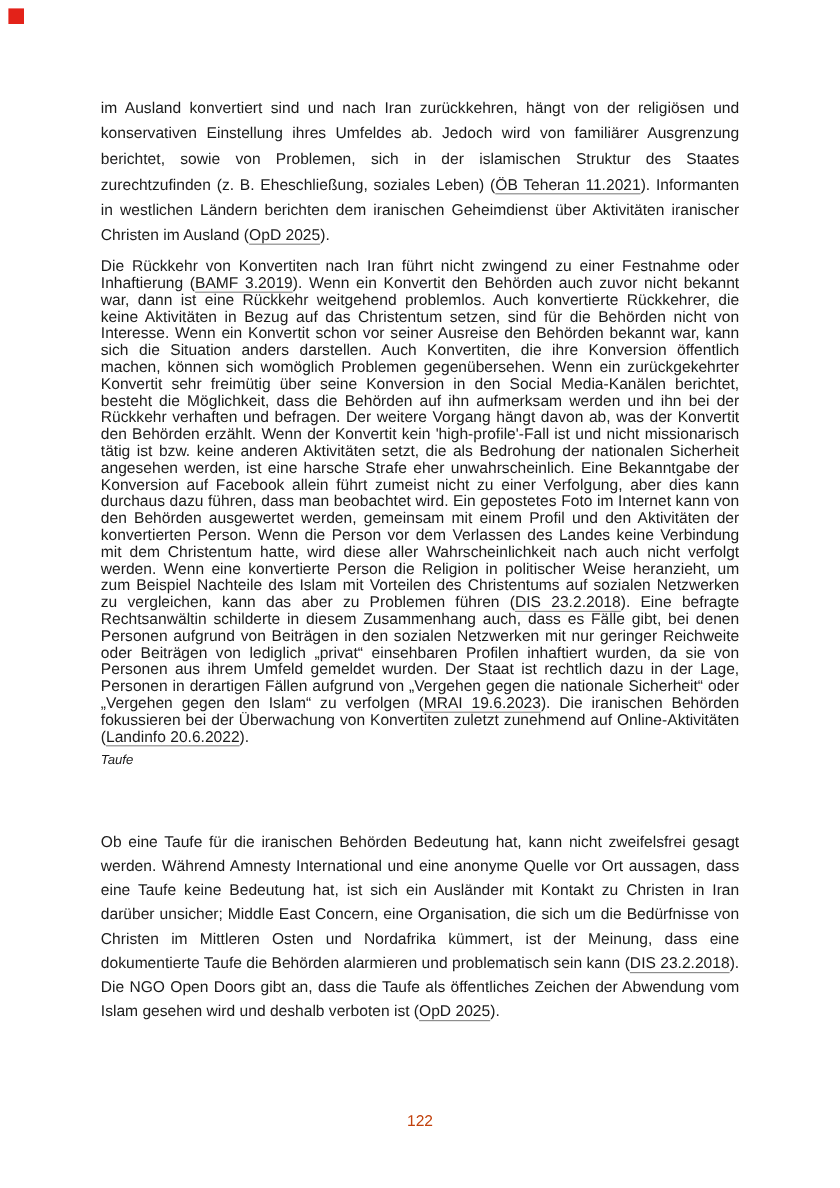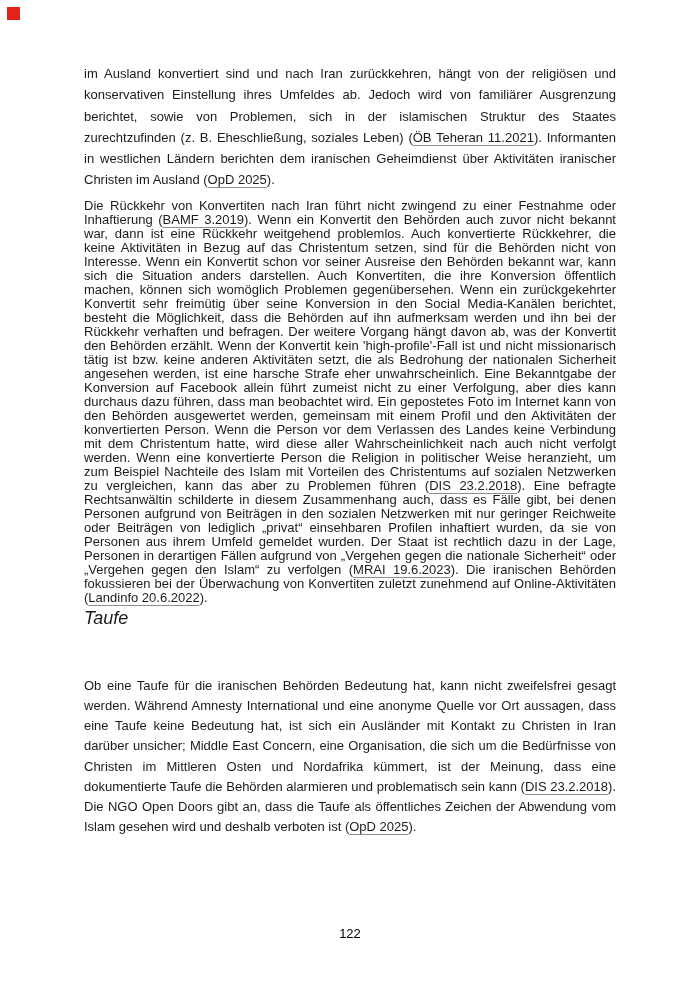--- a/index.html
+++ b/index.html
@@ -19,55 +19,55 @@
     position: absolute;
     left: 7px;
     top: 7px;
     width: 13px;
     height: 13px;
     background: #e32219;
   }
   .page {
     position: absolute;
     left: 84px;
-    top: 63px;
+    top: 79px;
     width: 532px;
   }
   .para {
     margin: 0;
     font-size: 13px;
     text-align: justify;
     hyphens: manual;
     -webkit-hyphens: manual;
   }
   .p1 { line-height: 21.3px; margin-bottom: 8px; }
   .p2 { line-height: 14px; margin-bottom: 3px; }
   .p3 { line-height: 20.2px; margin-top: 48px; }
   .heading {
     margin: 0 0 3px 0;
-    font-size: 18px;
+    font-size: 11px;
     line-height: 20px;
     font-weight: normal;
     font-style: italic;
   }
   .ref {
     text-decoration: underline;
     text-decoration-color: #8d8d8d;
     text-decoration-thickness: 1px;
     text-underline-offset: 3px;
   }
   .pagenum {
     position: absolute;
     top: 924px;
     left: 0;
     width: 700px;
     text-align: center;
     font-size: 13px;
     line-height: 20px;
-    color: #000000;
+    color: #c2410c;
   }
 </style>
 </head>
 <body>
 
 <div class="marker"></div>
 
 <main class="page">
   <p class="para p1"><span>im Ausland konvertiert sind und nach Iran zurückkehren, hängt von der religiösen und konser­vativen Einstellung ihres Umfeldes ab. Jedoch wird von familiärer Ausgrenzung berichtet, sowie von Problemen, sich in der islamischen Struktur des Staates zurechtzufinden (z. B. Eheschlie­ßung, soziales Leben) (</span><span class="ref">ÖB Teheran 11.2021</span><span>). Informanten in westlichen Ländern berichten dem iranischen Geheimdienst über Aktivitäten iranischer Christen im Ausland (</span><span class="ref">OpD 2025</span><span>).</span></p>
 

